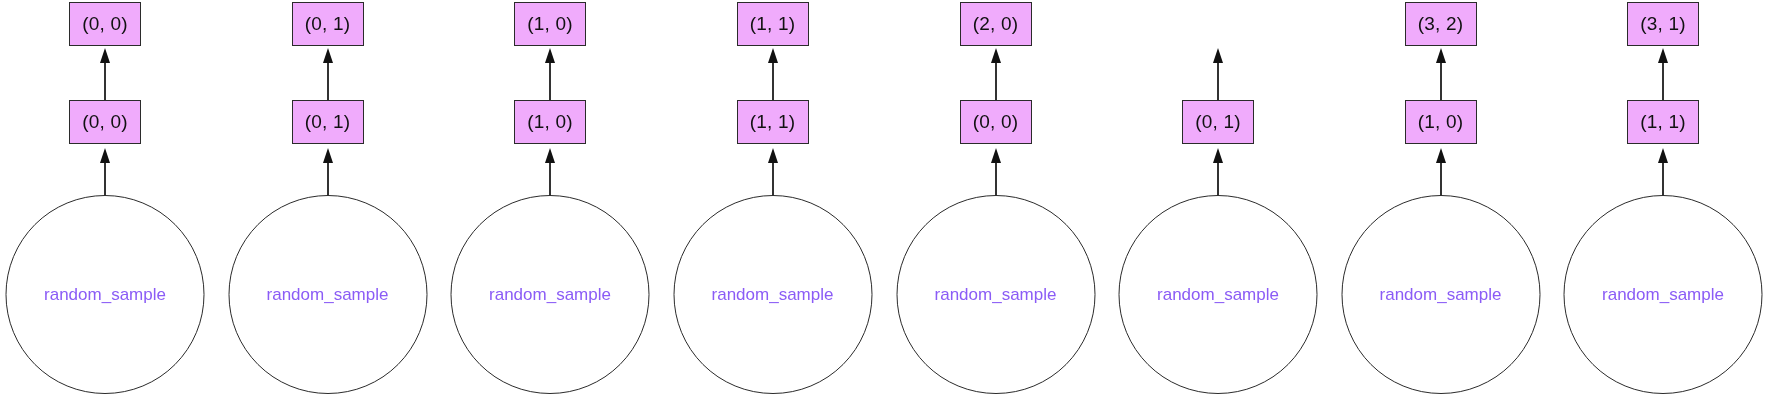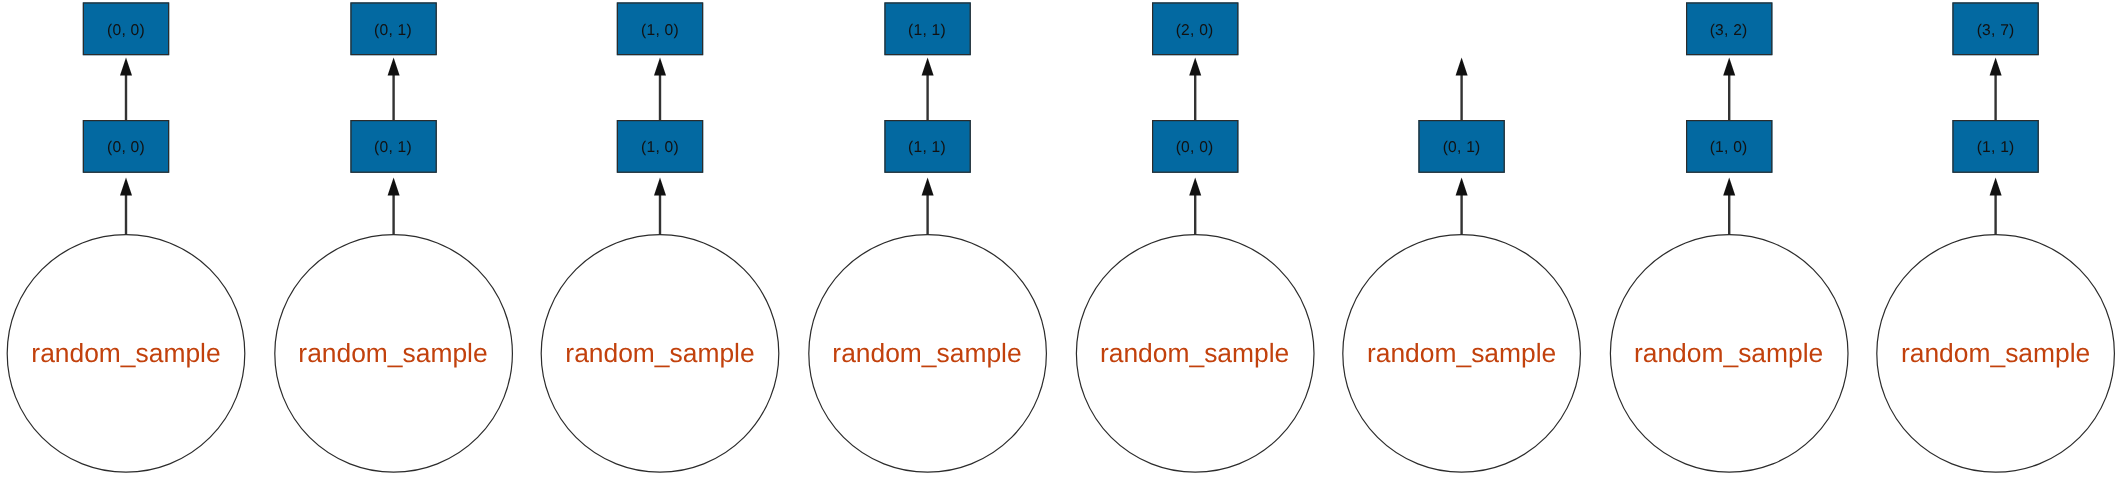--- a/index.html
+++ b/index.html
@@ -26,26 +26,26 @@
     height: 402px;
     width: 210px;
   }
   .node-box {
     position: absolute;
     left: 50%;
     transform: translateX(-50%);
     width: 70px;
     height: 42px;
     border: 1.6px solid #2b2b2b;
-    background: #0369a1;
+    background: #f0abfc;
     box-sizing: content-box;
     display: flex;
     align-items: center;
     justify-content: center;
-    font-size: 13px;
+    font-size: 19px;
     color: #111111;
     letter-spacing: 0.2px;
     white-space: nowrap;
   }
   .node-box.top-box {
     top: 2px;
   }
   .node-box.mid-box {
     top: 100px;
   }
@@ -56,22 +56,22 @@
     top: 195px;
     width: 199px;
     height: 199px;
     border: 1.5px solid #2b2b2b;
     border-radius: 50%;
     background: #ffffff;
     box-sizing: border-box;
     display: flex;
     align-items: center;
     justify-content: center;
-    font-size: 22px;
-    color: #c2410c;
+    font-size: 17px;
+    color: #8b5cf6;
     white-space: nowrap;
   }
   .edge {
     position: absolute;
     left: 50%;
     transform: translateX(-50%);
     width: 12px;
   }
   .edge .stem {
     position: absolute;
@@ -192,21 +192,21 @@
         <div class="head"></div>
       </div>
       <div class="node-box mid-box">(1, 0)</div>
       <div class="edge edge-circle-to-mid">
         <div class="stem"></div>
         <div class="head"></div>
       </div>
       <div class="node-circle">random_sample</div>
     </div>
     <div class="column" style="left: 1558px;">
-      <div class="node-box top-box">(3, 7)</div>
+      <div class="node-box top-box">(3, 1)</div>
       <div class="edge edge-mid-to-top">
         <div class="stem"></div>
         <div class="head"></div>
       </div>
       <div class="node-box mid-box">(1, 1)</div>
       <div class="edge edge-circle-to-mid">
         <div class="stem"></div>
         <div class="head"></div>
       </div>
       <div class="node-circle">random_sample</div>

